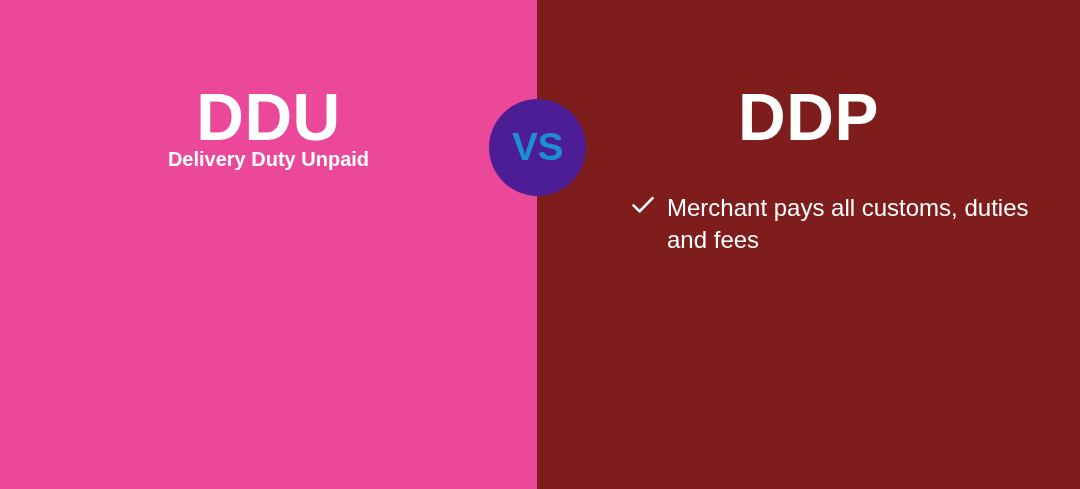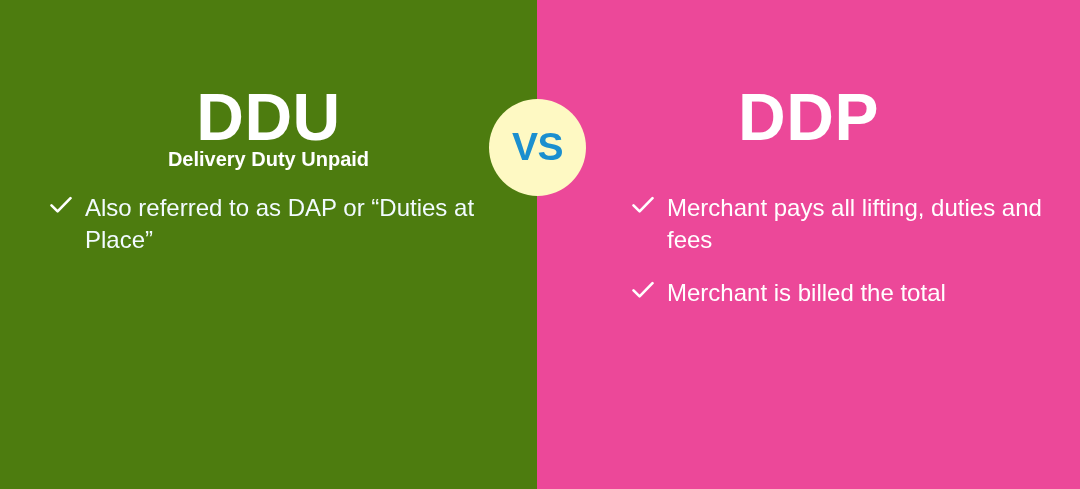--- a/index.html
+++ b/index.html
@@ -17,26 +17,26 @@
   }
   .panel {
     position: absolute;
     top: 0;
     height: 489px;
     box-sizing: border-box;
   }
   .panel-left {
     left: 0;
     width: 537px;
-    background: #4d7c0f;
+    background: #ec4899;
   }
   .panel-right {
     left: 537px;
     width: 543px;
-    background: #ec4899;
+    background: #7f1d1d;
   }
 
   
   .title {
     position: absolute;
     left: 0;
     width: 100%;
     text-align: center;
     color: #ffffff;
     font-weight: bold;
@@ -104,21 +104,21 @@
   .panel-right .bullet-text { color: #ffffff; }
 
   
   .vs-badge {
     position: absolute;
     left: 489px;
     top: 99px;
     width: 97px;
     height: 97px;
     border-radius: 50%;
-    background: #fef9c3;
+    background: #4c1d95;
     display: flex;
     align-items: center;
     justify-content: center;
     z-index: 5;
     box-shadow: 0 0 0 0 rgba(0,0,0,0);
   }
   .vs-text {
     color: #1b8fcf;
     font-weight: bold;
     font-size: 39px;
@@ -129,49 +129,33 @@
 </style>
 </head>
 <body>
 
 <div id="infographic">
 
   <section class="panel panel-left">
     <h1 class="title">DDU</h1>
     <h2 class="subtitle">Delivery Duty Unpaid</h2>
     <ul class="bullets">
-      <li class="bullet">
-        <span class="check-icon">
-          <svg viewBox="0 0 22 18" aria-hidden="true">
-            <path d="M1.5 9.3 L7.6 15.4 L20.5 2.2" fill="none" stroke="#ffffff" stroke-width="2.6" stroke-linecap="round" stroke-linejoin="round"></path>
-          </svg>
-        </span>
-        <span class="bullet-text">Also referred to as DAP or “Duties at Place”</span>
-      </li>
     </ul>
   </section>
 
   <section class="panel panel-right">
     <h1 class="title">DDP</h1>
     <ul class="bullets">
       <li class="bullet">
         <span class="check-icon">
           <svg viewBox="0 0 22 18" aria-hidden="true">
             <path d="M1.5 9.3 L7.6 15.4 L20.5 2.2" fill="none" stroke="#ffffff" stroke-width="2.6" stroke-linecap="round" stroke-linejoin="round"></path>
           </svg>
         </span>
-        <span class="bullet-text">Merchant pays all lifting, duties and fees</span>
-      </li>
-      <li class="bullet">
-        <span class="check-icon">
-          <svg viewBox="0 0 22 18" aria-hidden="true">
-            <path d="M1.5 9.3 L7.6 15.4 L20.5 2.2" fill="none" stroke="#ffffff" stroke-width="2.6" stroke-linecap="round" stroke-linejoin="round"></path>
-          </svg>
-        </span>
-        <span class="bullet-text">Merchant is billed the total</span>
+        <span class="bullet-text">Merchant pays all customs, duties and fees</span>
       </li>
     </ul>
   </section>
 
   <div class="vs-badge">
     <span class="vs-text">VS</span>
   </div>
 
 </div>
 

